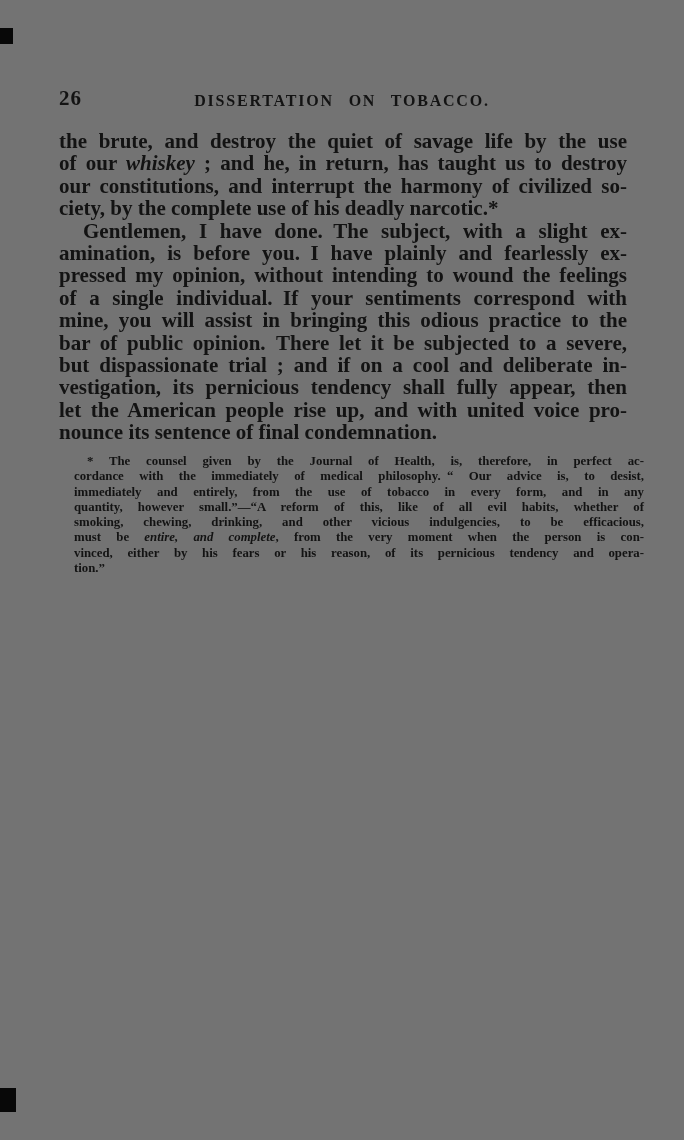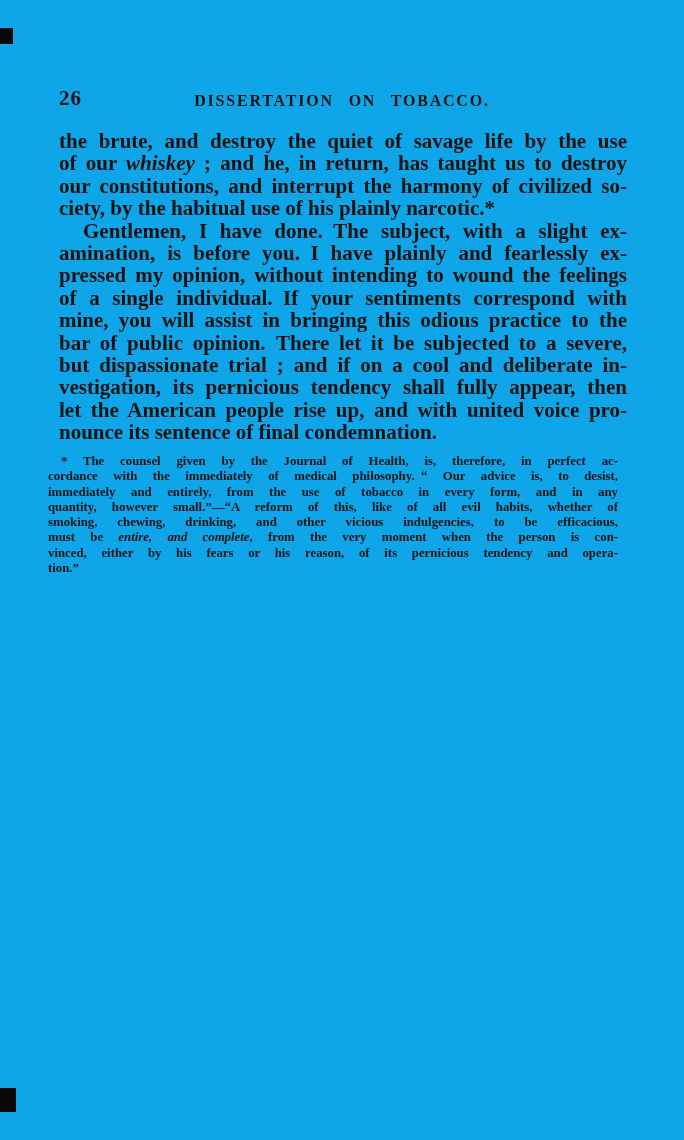--- a/index.html
+++ b/index.html
@@ -4,21 +4,21 @@
 <style>
   html, body {
     margin: 0;
     padding: 0;
     background: #ffffff;
   }
   .page {
     position: relative;
     width: 684px;
     height: 1140px;
-    background: #0ea5e9;
+    background: #737373;
     overflow: hidden;
     font-family: "Liberation Serif", "DejaVu Serif", serif;
     color: #131313;
   }
   
   .scan-mark {
     position: absolute;
     left: 0;
     background: #080808;
   }
@@ -62,21 +62,21 @@
     text-align-last: justify;
     -moz-text-align-last: justify;
   }
   .tline.ind { text-indent: 24px; }
   em { }
 
   
   .footnote {
     position: absolute;
     top: 454px;
-    left: 48px;
+    left: 74px;
     width: 570px;
   }
   .footnote .tline {
     font-size: 12.8px;
     line-height: 15.3px;
   }
   .footnote .tline.ind { text-indent: 13px; }
 </style>
 </head>
 <body>
@@ -89,21 +89,21 @@
   <div class="header">
     <span class="pagenum">26</span>
     <span class="running-title">DISSERTATION ON TOBACCO.</span>
   </div>
 
   <div class="bodytext">
     <div class="para">
         <div class="tline just"><span>the brute, and destroy the quiet of savage life by the use</span></div>
         <div class="tline just"><span>of our </span><em>whiskey</em><span> ; and he, in return, has taught us to destroy</span></div>
         <div class="tline just"><span>our constitutions, and interrupt the harmony of civilized so-</span></div>
-        <div class="tline"><span>ciety, by the habitual use of his plainly narcotic.*</span></div>
+        <div class="tline"><span>ciety, by the complete use of his deadly narcotic.*</span></div>
       </div>
     <div class="para">
         <div class="tline just ind"><span>Gentlemen, I have done. The subject, with a slight ex-</span></div>
         <div class="tline just"><span>amination, is before you. I have plainly and fearlessly ex-</span></div>
         <div class="tline just"><span>pressed my opinion, without intending to wound the feelings</span></div>
         <div class="tline just"><span>of a single individual. If your sentiments correspond with</span></div>
         <div class="tline just"><span>mine, you will assist in bringing this odious practice to the</span></div>
         <div class="tline just"><span>bar of public opinion. There let it be subjected to a severe,</span></div>
         <div class="tline just"><span>but dispassionate trial ; and if on a cool and deliberate in-</span></div>
         <div class="tline just"><span>vestigation, its pernicious tendency shall fully appear, then</span></div>

